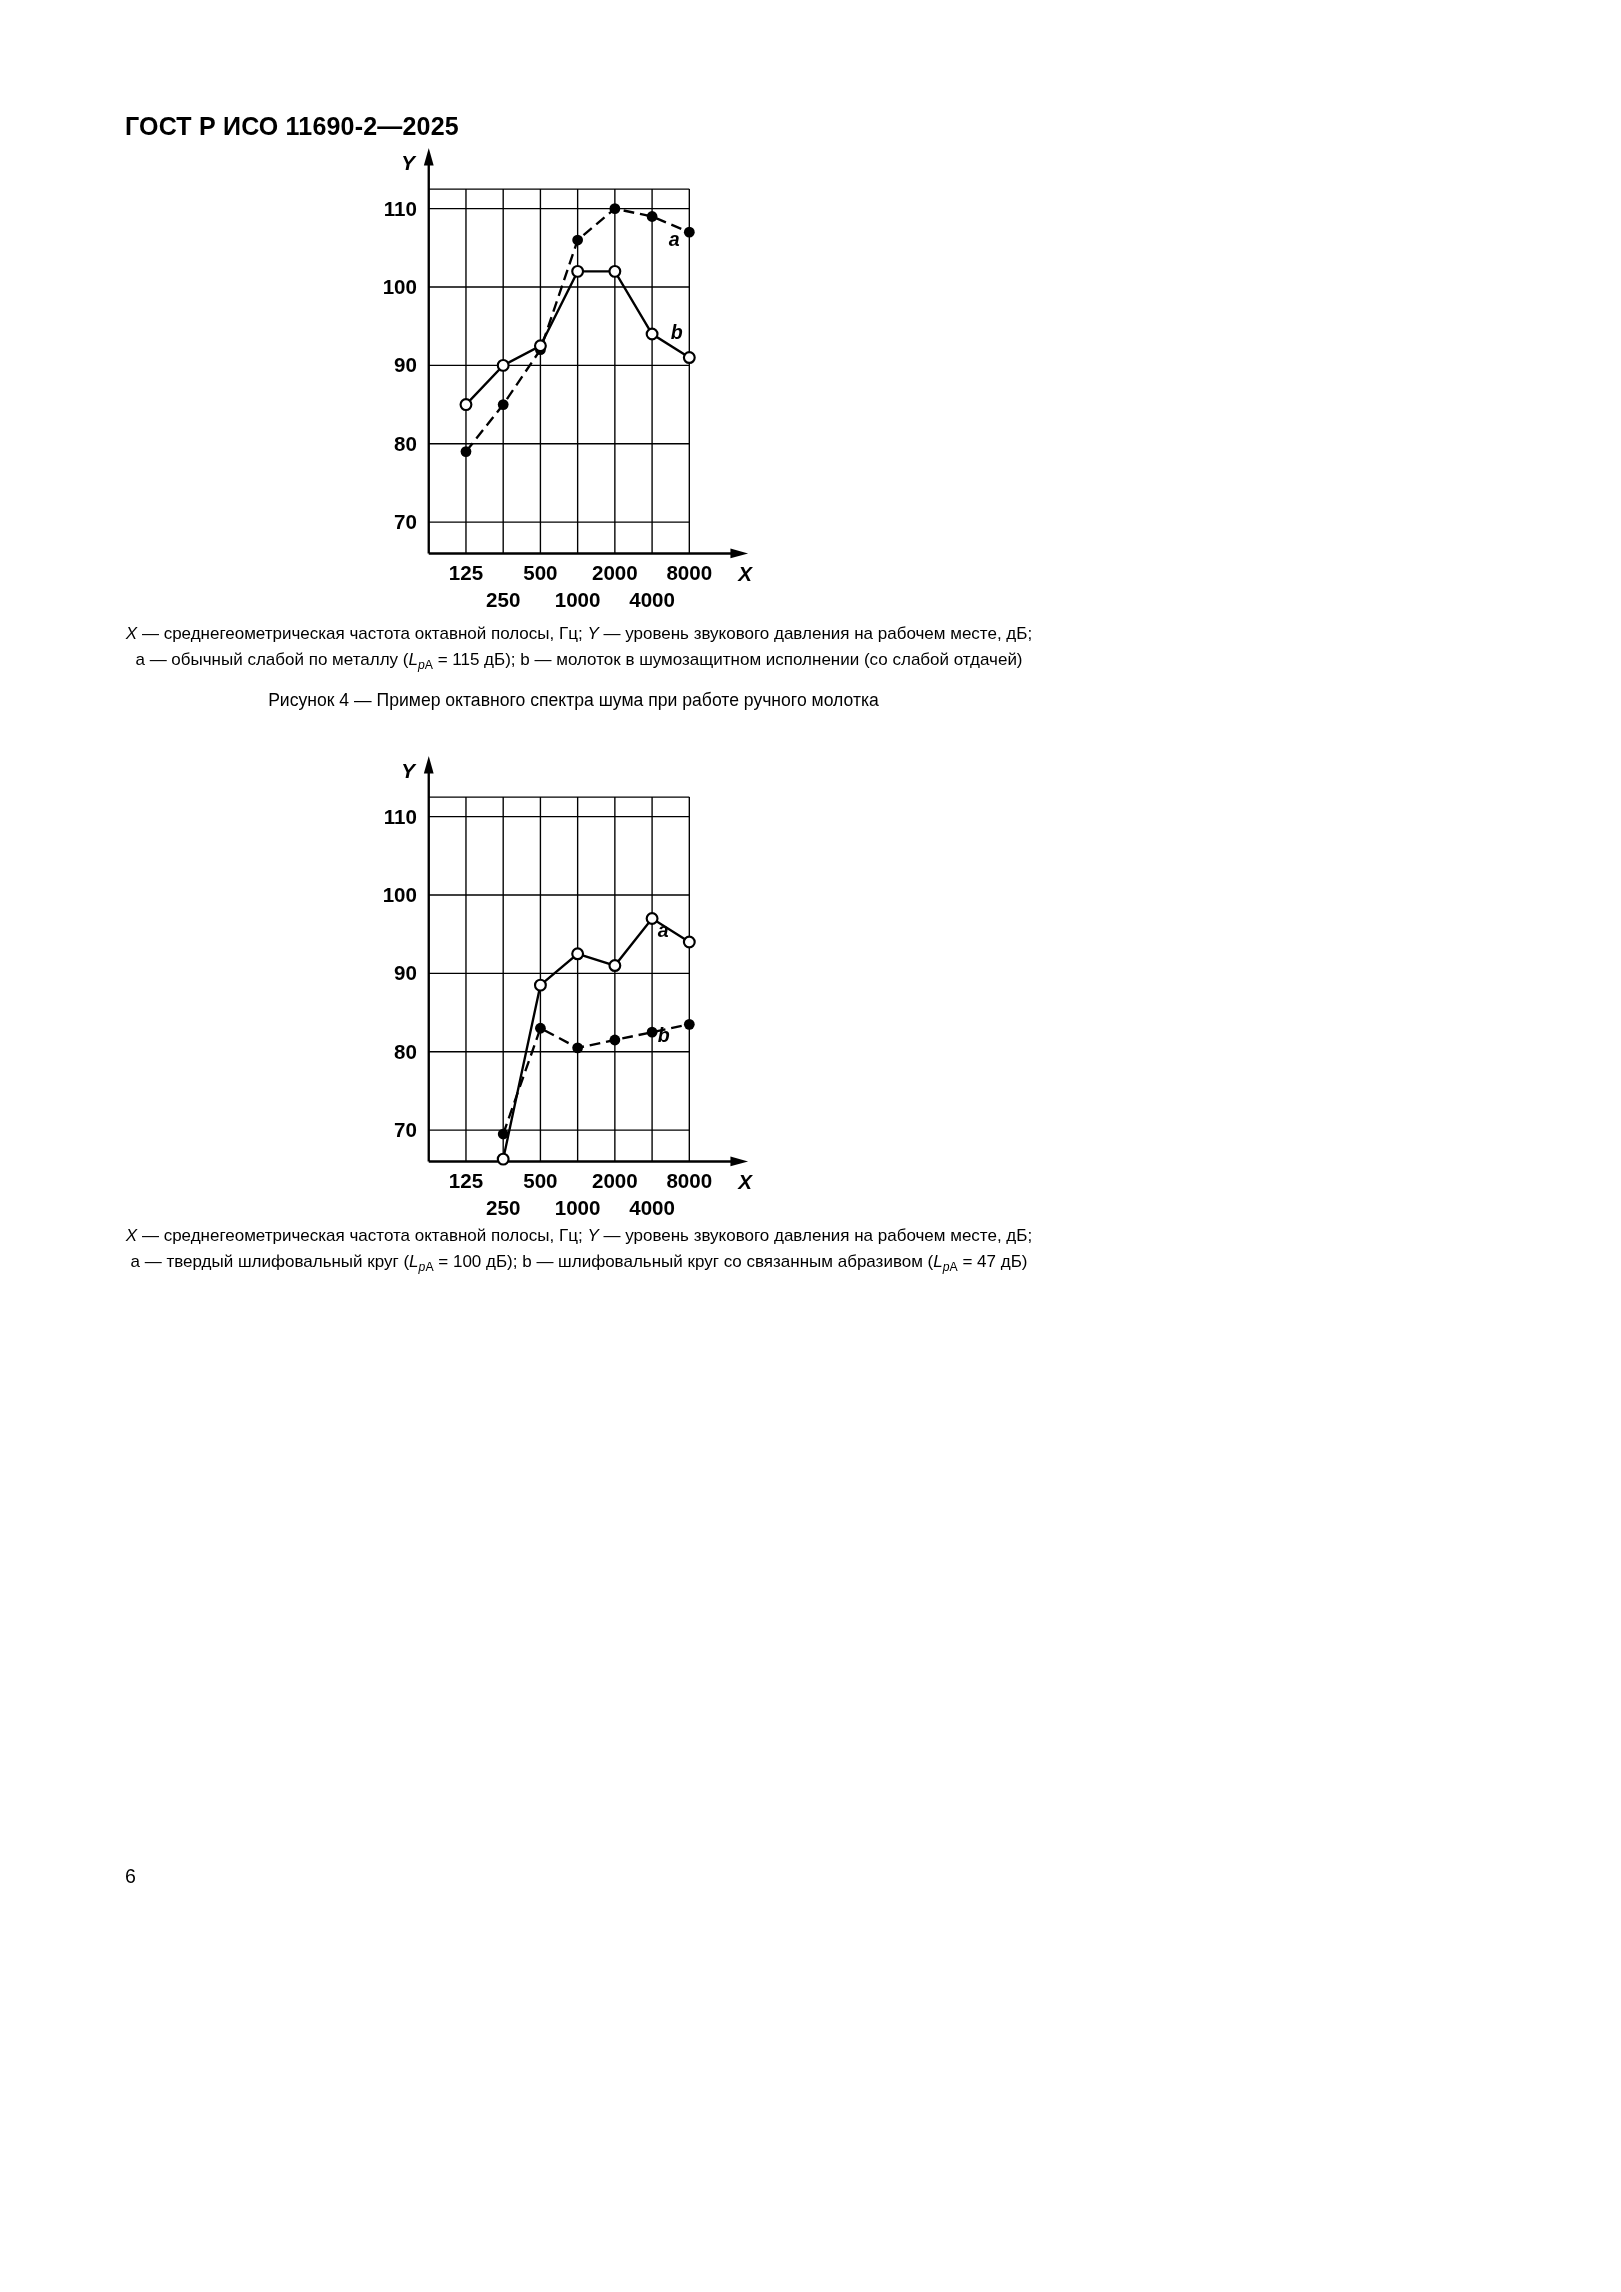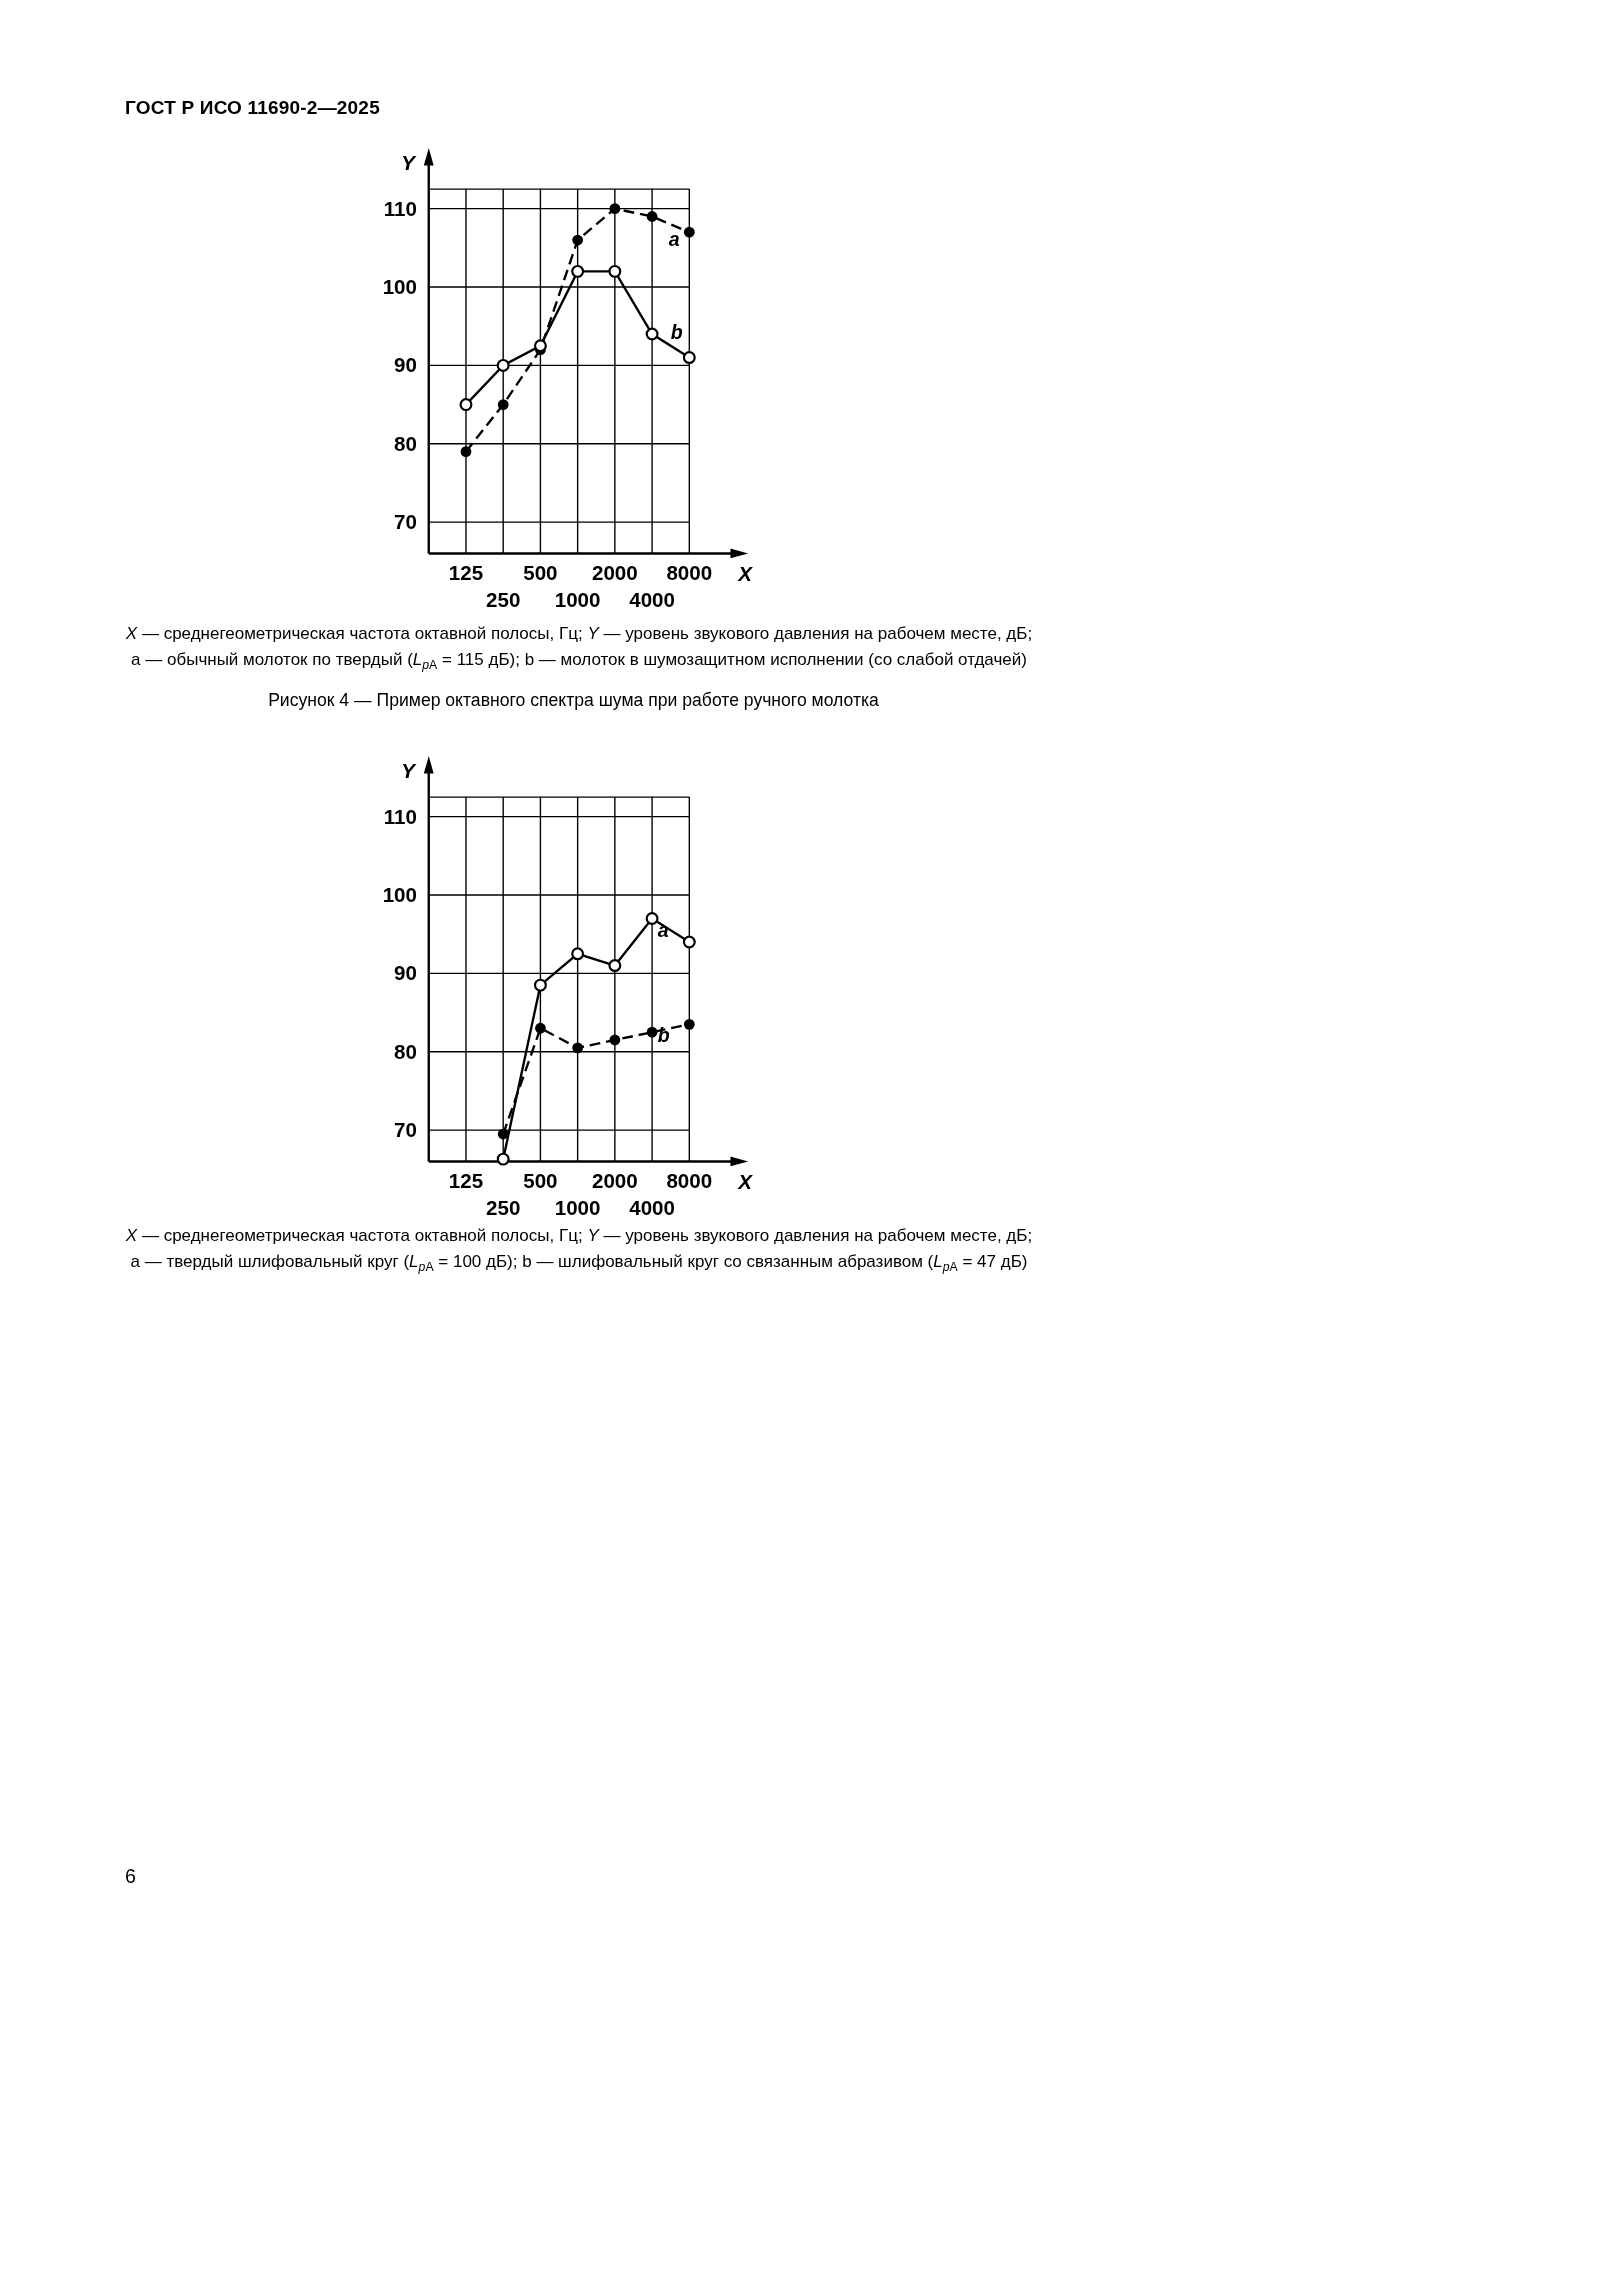--- a/index.html
+++ b/index.html
@@ -5,22 +5,22 @@
   html,body{margin:0;padding:0;background:#ffffff;}
   .page{
     position:relative;
     width:1621px;height:2293px;
     background:#ffffff;
     font-family:"Liberation Sans", sans-serif;
     color:#000;
     overflow:hidden;
   }
   .header{
-    position:absolute;left:125px;top:97px;
-    font-size:19px;font-weight:bold;letter-spacing:0.2px;text-align:right;
+    position:absolute;left:125px;top:112px;
+    font-size:25px;font-weight:bold;letter-spacing:0.2px;text-align:right;
   }
   .chart{position:absolute;}
   .chart1{left:355px;top:145px;}
   .chart2{left:355px;top:753px;}
   .caption-block{
     position:absolute;left:0;width:1147px;text-align:center;
   }
   .cb1{top:621px;}
   .cb2{top:1223px;}
   .cap-line{font-size:17px;line-height:25.5px;padding-left:11px;}
@@ -87,21 +87,21 @@
         <circle cx="189" cy="205" r="5.5" fill="#fff" stroke="#000" stroke-width="2.2"></circle>
         <circle cx="227" cy="129" r="5.5" fill="#fff" stroke="#000" stroke-width="2.2"></circle>
         <circle cx="265" cy="129" r="5.5" fill="#fff" stroke="#000" stroke-width="2.2"></circle>
         <circle cx="303" cy="193" r="5.5" fill="#fff" stroke="#000" stroke-width="2.2"></circle>
         <circle cx="341" cy="217" r="5.5" fill="#fff" stroke="#000" stroke-width="2.2"></circle>
         <text x="322" y="197.79999999999995" class="serieslabel">b</text>
       </svg></div>
 
   <div class="caption-block cb1">
     <div class="cap-line"><span style="font-style: italic;">X</span><span> — среднегеометрическая частота октавной полосы, Гц; </span><span style="font-style: italic;">Y</span><span> — уровень звукового давления на рабочем месте, дБ;</span></div>
-    <div class="cap-line"><span>a — обычный молоток по твердый (</span><span style="font-style: italic;">L</span><sub style="font-style: italic;">p</sub><sub>A</sub><span> = 115 дБ); b — молоток в шумозащитном исполнении (со слабой отдачей)</span></div>
+    <div class="cap-line"><span>a — обычный слабой по металлу (</span><span style="font-style: italic;">L</span><sub style="font-style: italic;">p</sub><sub>A</sub><span> = 115 дБ); b — молоток в шумозащитном исполнении (со слабой отдачей)</span></div>
     <div class="fig-label">Рисунок 4 — Пример октавного спектра шума при работе ручного молотка</div>
   </div>
 
   <div class="chart chart2"><svg width="411" height="479" viewBox="0 0 419 489">
         <line x1="75" y1="385" x2="341" y2="385" stroke="#000" stroke-width="1.4"></line>
         <line x1="75" y1="305" x2="341" y2="305" stroke="#000" stroke-width="1.4"></line>
         <line x1="75" y1="225" x2="341" y2="225" stroke="#000" stroke-width="1.4"></line>
         <line x1="75" y1="145" x2="341" y2="145" stroke="#000" stroke-width="1.4"></line>
         <line x1="75" y1="65" x2="341" y2="65" stroke="#000" stroke-width="1.4"></line>
         <line x1="75" y1="45" x2="341" y2="45" stroke="#000" stroke-width="1.4"></line>

